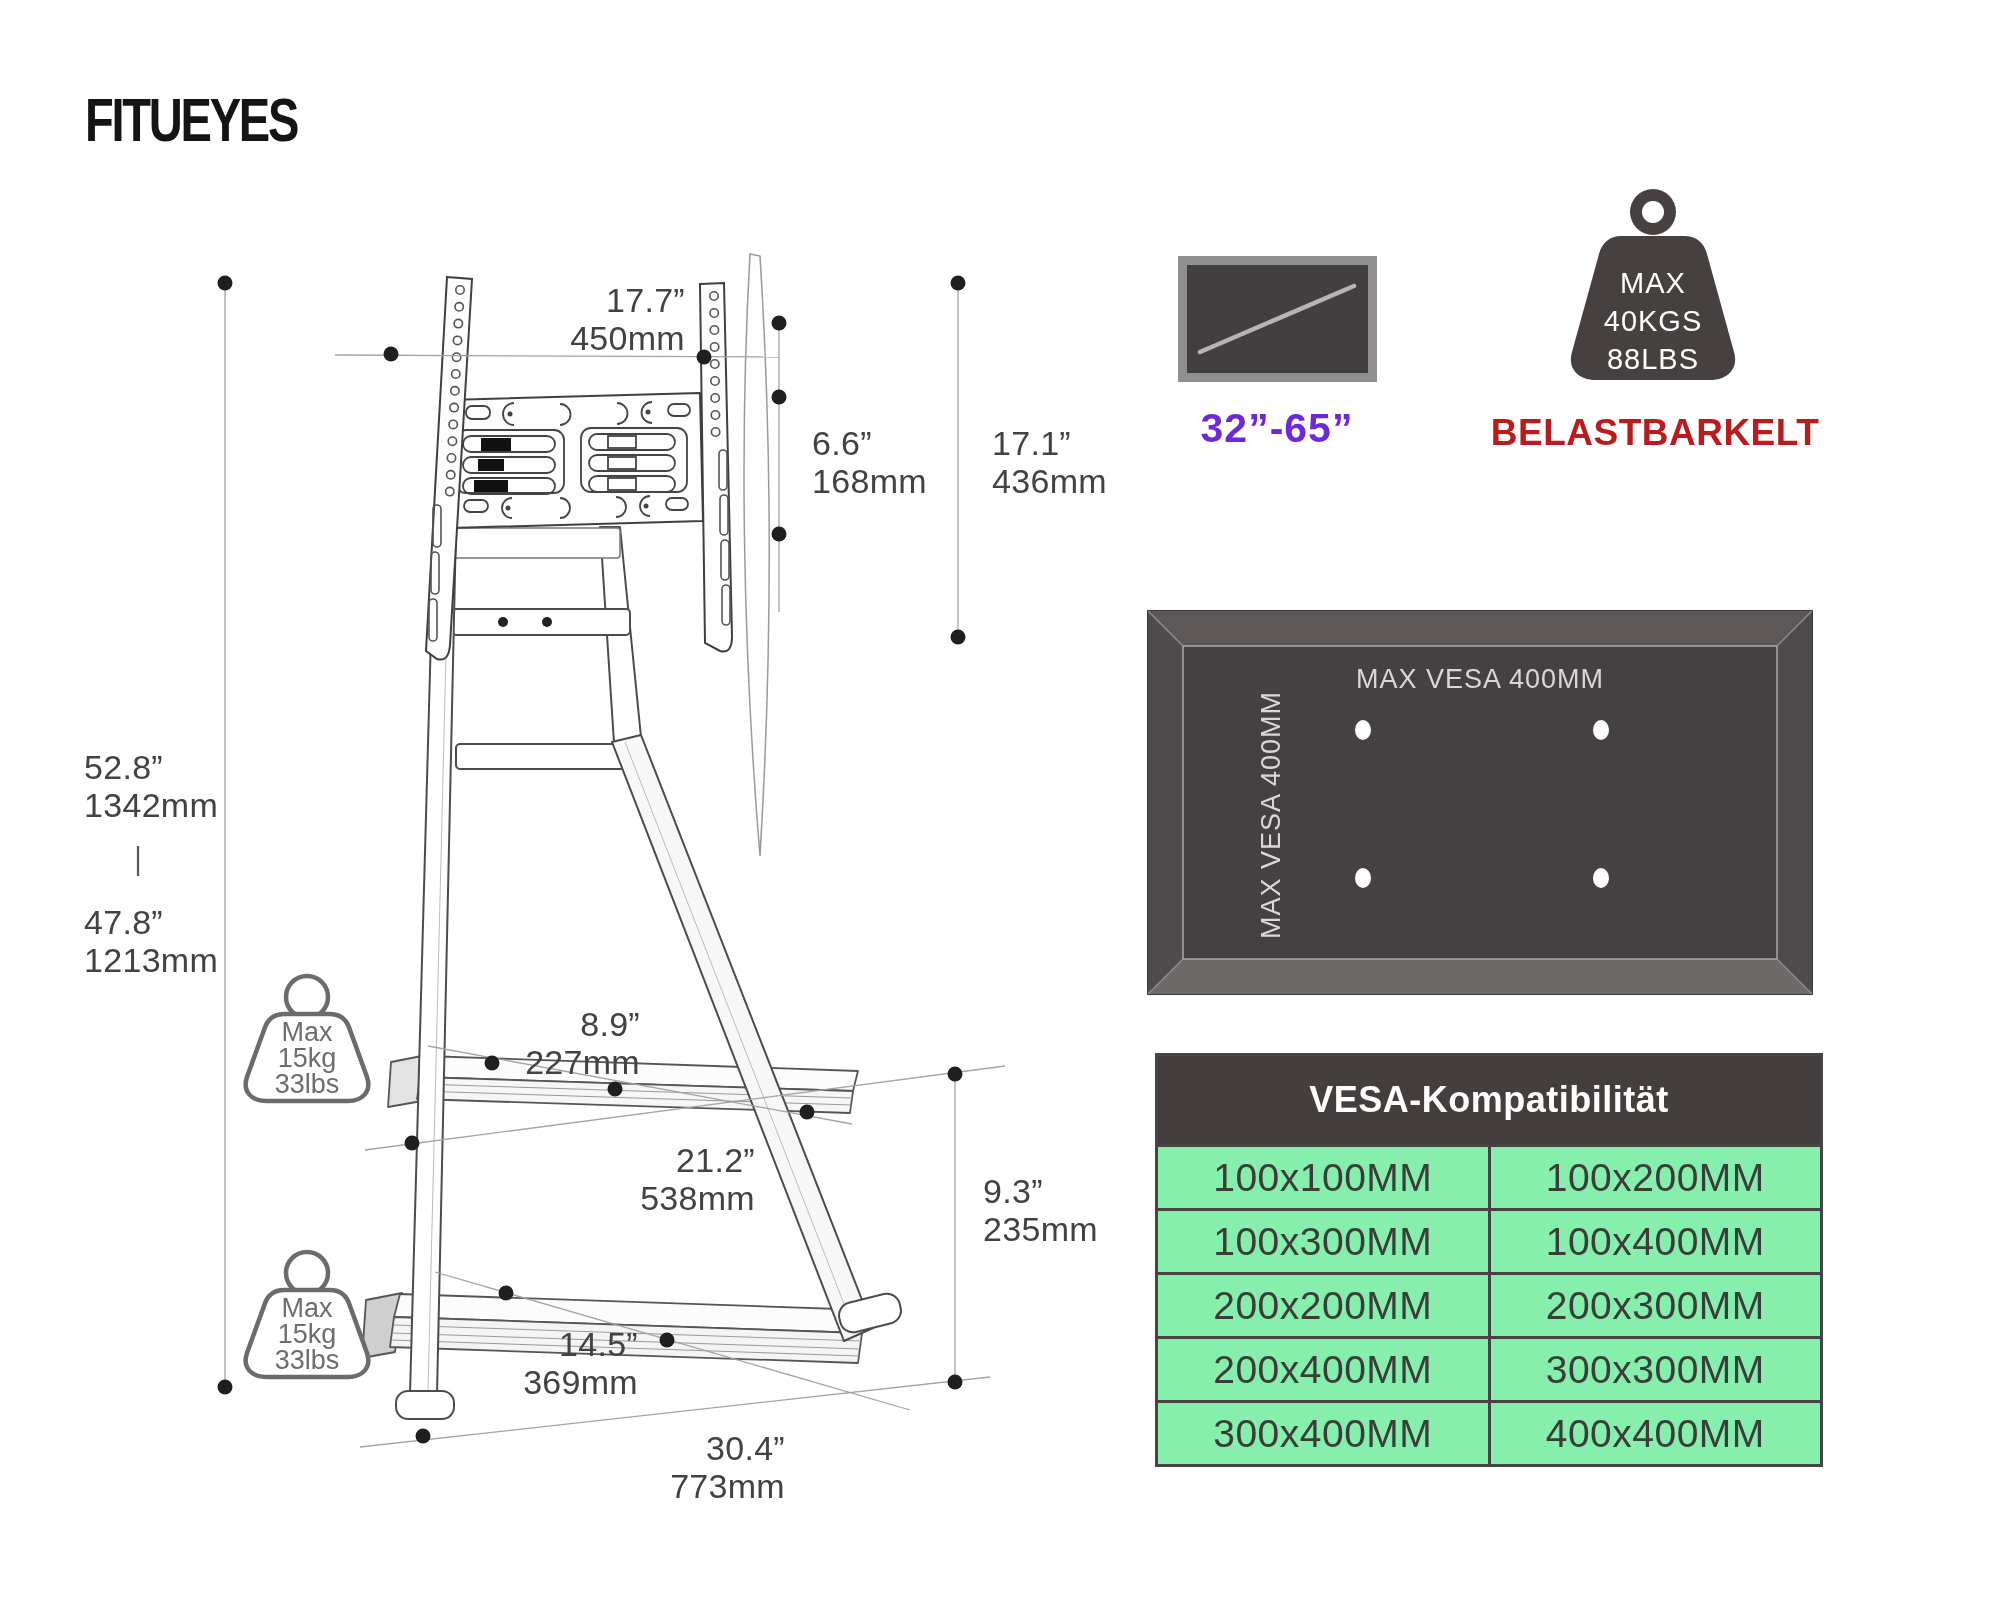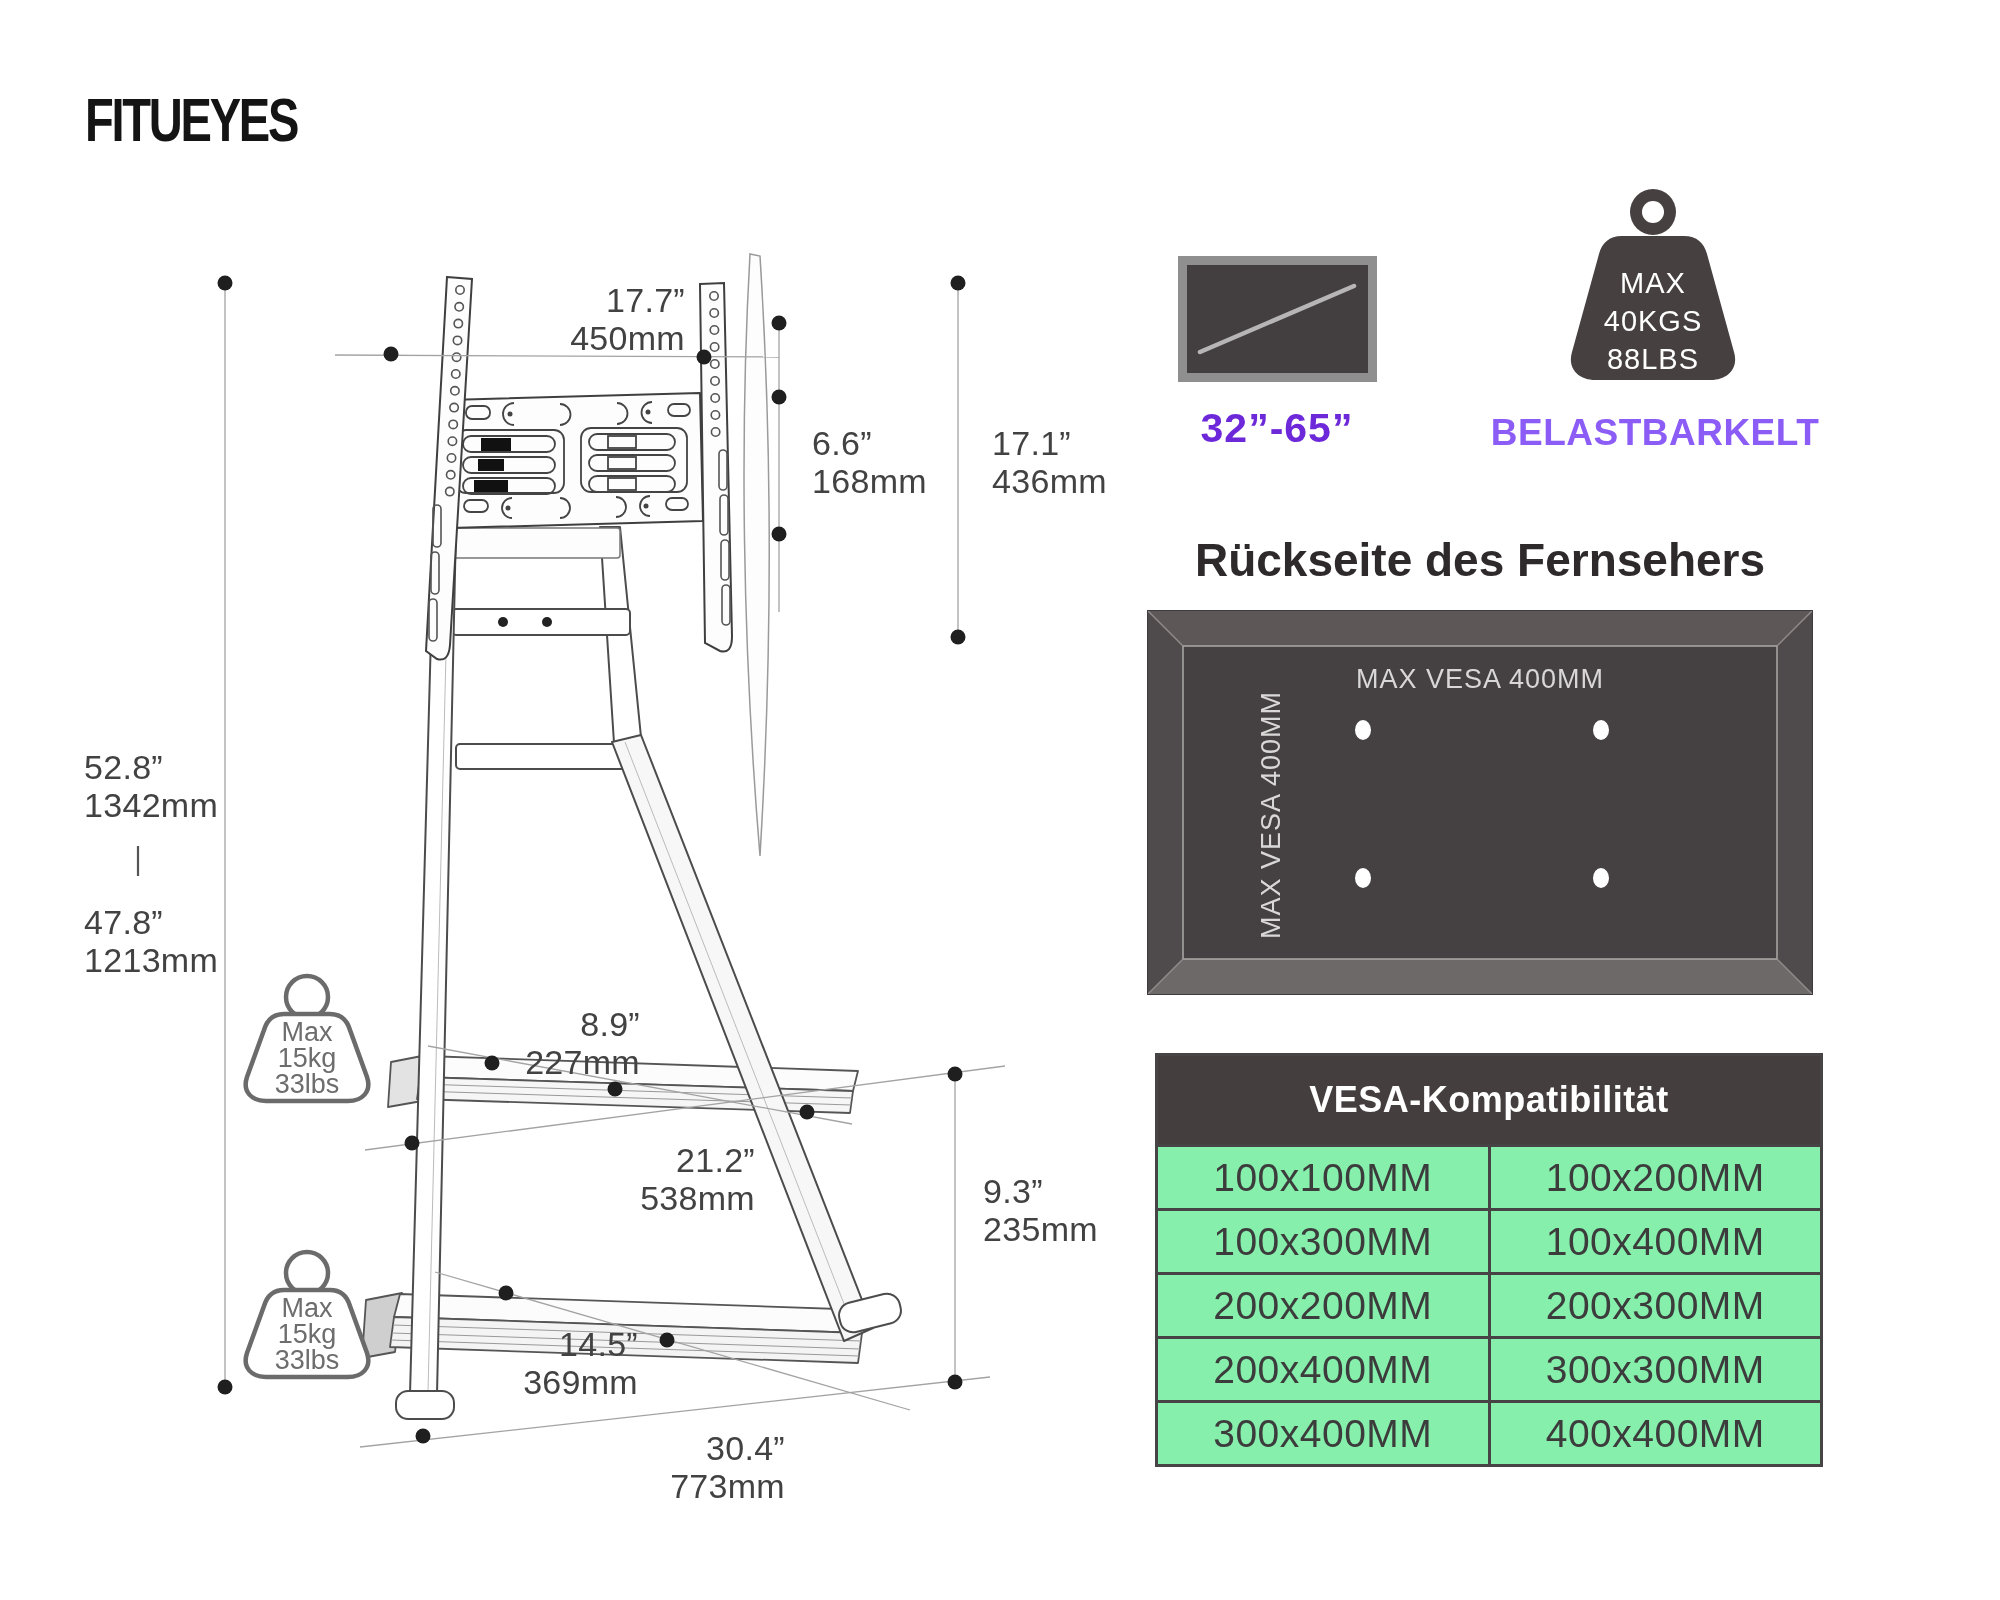--- a/index.html
+++ b/index.html
@@ -13,21 +13,21 @@
   
   .dim{font-size:34px;line-height:38px;color:#424242;letter-spacing:.3px;font-weight:400;}
   .dim span{display:block;}
   .ctr{text-align:right;margin-top:9px;}
   
   .kb-label{width:122px;text-align:center;font-size:27px;line-height:26px;color:#6d6d6d;}
   .kb-label span{display:block;}
   
   .wb-label{width:172px;text-align:center;font-size:29px;line-height:38px;color:#ffffff;letter-spacing:1px;}
   .wb-label span{display:block;}
-  .wb-caption{width:340px;text-align:center;font-size:37px;font-weight:800;color:#8b5cf6;letter-spacing:.5px;}
+  .wb-caption{width:340px;text-align:center;font-size:37px;font-weight:800;color:#b91c1c;letter-spacing:.5px;}
   
   .tv-size{width:200px;text-align:center;font-size:41px;font-weight:800;color:#6d28d9;letter-spacing:1px;}
   
   .heading{width:700px;text-align:center;font-size:46px;line-height:52px;font-weight:800;color:#2e2a2b;}
   
   .vesa-table{left:1155px;top:1053px;width:662px;background:#474445;border:3px solid #474445;}
   .vesa-head{height:88px;line-height:88px;background:#443e3f;color:#fff;text-align:center;
              font-size:36px;font-weight:800;letter-spacing:.5px;}
   .vesa-grid{display:grid;grid-template-columns:1fr 1fr;gap:3px;margin-top:3px;}
   .vesa-cell{background:#86efac;height:61px;line-height:61px;text-align:center;
@@ -262,21 +262,20 @@
     <circle cx="1653" cy="212" r="11" fill="#ffffff"></circle>
     <path d="M1622,236 L1684,236 C1697,236 1704,243 1707,254 L1734,352 C1739,369 1727,380 1711,380 L1595,380 C1579,380 1567,369 1572,352 L1599,254 C1602,243 1609,236 1622,236 Z" fill="#464041"></path>
   </svg>
   <div class="abs wb-label" style="left:1567px;top:264px">
     <span>MAX</span>
     <span>40KGS</span>
     <span>88LBS</span>
   </div>
   <div class="abs wb-caption" style="left:1485px;top:412px">BELASTBARKELT</div>
 
-  <div class="abs heading" style="left:1130px;top:534px">Rückseite des Fernsehers</div>
   <svg class="abs" style="left:1147px;top:610px" width="666" height="385" viewBox="0 0 666 385">
     <rect x="0" y="0" width="666" height="385" fill="#565152"></rect>
     <polygon points="0,0 666,0 630,36 36,36" fill="#5d5758"></polygon>
     <polygon points="0,385 666,385 630,349 36,349" fill="#6e6969"></polygon>
     <polygon points="0,0 36,36 36,349 0,385" fill="#4f4a4b"></polygon>
     <polygon points="666,0 630,36 630,349 666,385" fill="#4f4a4b"></polygon>
     <rect x="36" y="36" width="594" height="313" fill="#454041" stroke="#aca9a9" stroke-width="1.5"></rect>
     <path d="M0,0 L36,36 M666,0 L630,36 M0,385 L36,349 M666,385 L630,349" stroke="#8f8b8c" stroke-width="1.5"></path>
     <rect x="0" y="0" width="666" height="385" fill="none" stroke="#3f3a3b" stroke-width="2"></rect>
     <text x="333" y="78" text-anchor="middle" font-size="27" fill="#d9d7d7" letter-spacing="1">MAX VESA 400MM</text>

